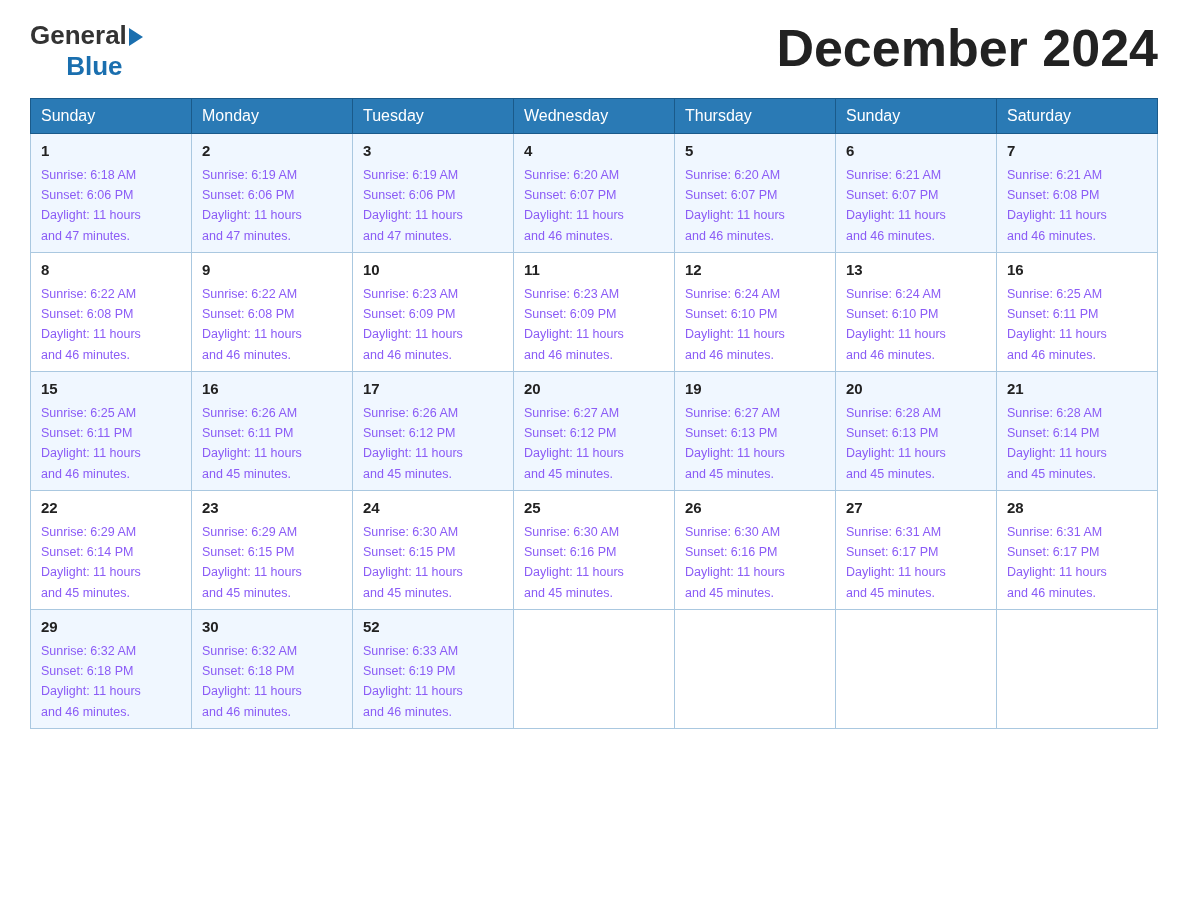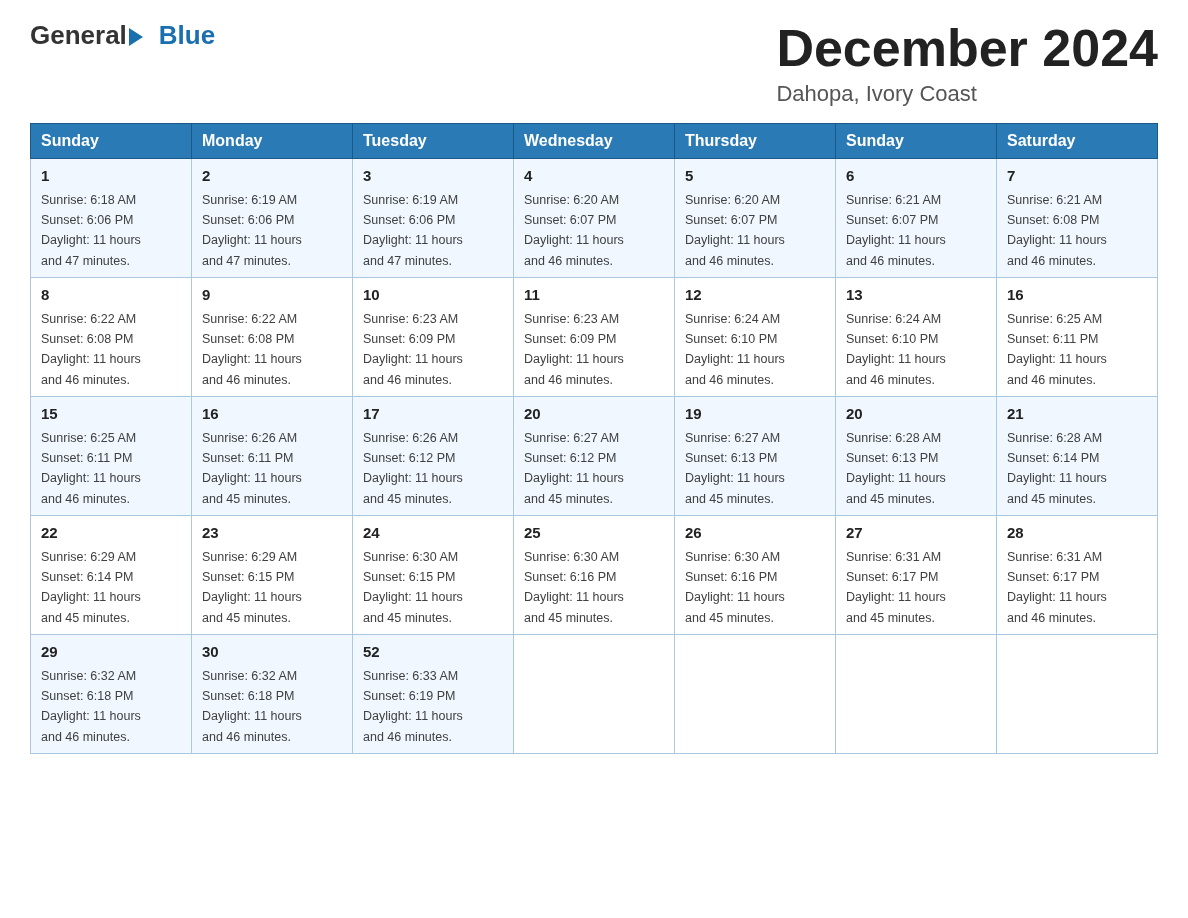--- a/index.html
+++ b/index.html
@@ -12,21 +12,21 @@
       padding: 20px 30px;
     }
     .header {
       display: flex;
       justify-content: space-between;
       align-items: flex-start;
       margin-bottom: 16px;
     }
     .logo {
       display: flex;
-      flex-direction: row;
+      flex-direction: column;
       align-items: center;
     }
     .title-area {
       text-align: left;
     }
     .month-title {
       font-size: 52px;
       font-weight: bold;
       color: #222;
       line-height: 1.1;
@@ -38,21 +38,21 @@
     }
     table {
       width: 100%;
       border-collapse: collapse;
       table-layout: fixed;
     }
     thead tr th {
       background-color: #2a7ab5;
       color: #fff;
       font-size: 16px;
-      font-weight: bold;
+      font-weight: normal;
       padding: 8px 10px;
       text-align: left;
       border: 1px solid #1a5a8a;
     }
     tbody tr td {
       border: 1px solid #aac8e0;
       vertical-align: top;
       padding: 6px 10px;
       font-size: 13px;
       line-height: 1.5;
@@ -67,21 +67,21 @@
     }
     .day-number {
       font-size: 15px;
       font-weight: bold;
       color: #222;
       display: block;
       margin-bottom: 2px;
     }
     .day-info {
       font-size: 12.5px;
-      color: #404040;
+      color: #8b5cf6;
       line-height: 1.55;
     }
     .empty-cell {
       background: #fff !important;
     }
     
     .logo-svg {
       display: flex;
       align-items: center;
       gap: 2px;
@@ -115,21 +115,20 @@
     <div class="logo-svg">
       <span class="logo-general">General</span>
       <span class="logo-arrow"></span>
     </div>
     <div>
       <span class="logo-blue-text">Blue</span>
     </div>
   </div>
   <div class="title-area">
     <div class="month-title">December 2024</div>
-    <div class="location">Dahopa, Ivory Coast</div>
   </div>
 </div>
 
 <table>
   <thead>
     <tr>
     <th>Sunday</th>
         <th>Monday</th>
         <th>Tuesday</th>
         <th>Wednesday</th>

